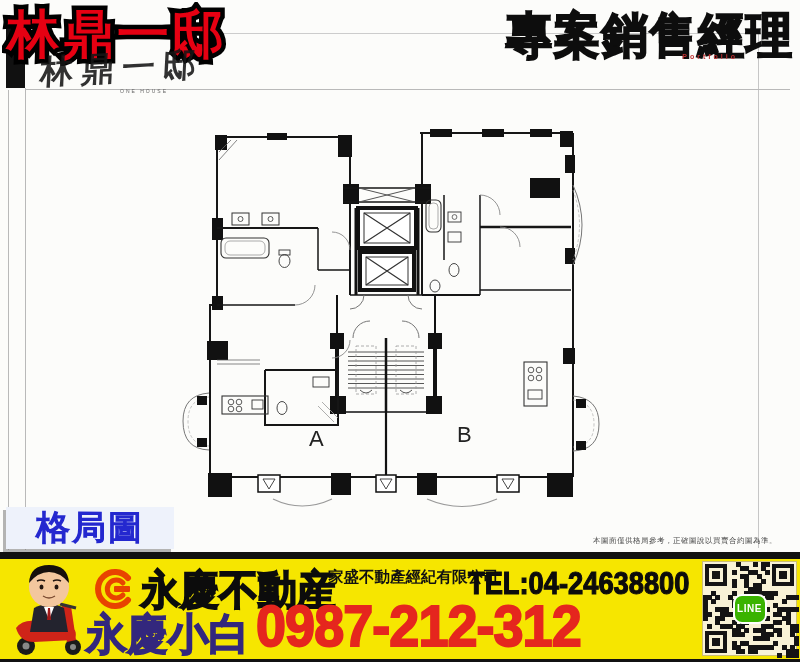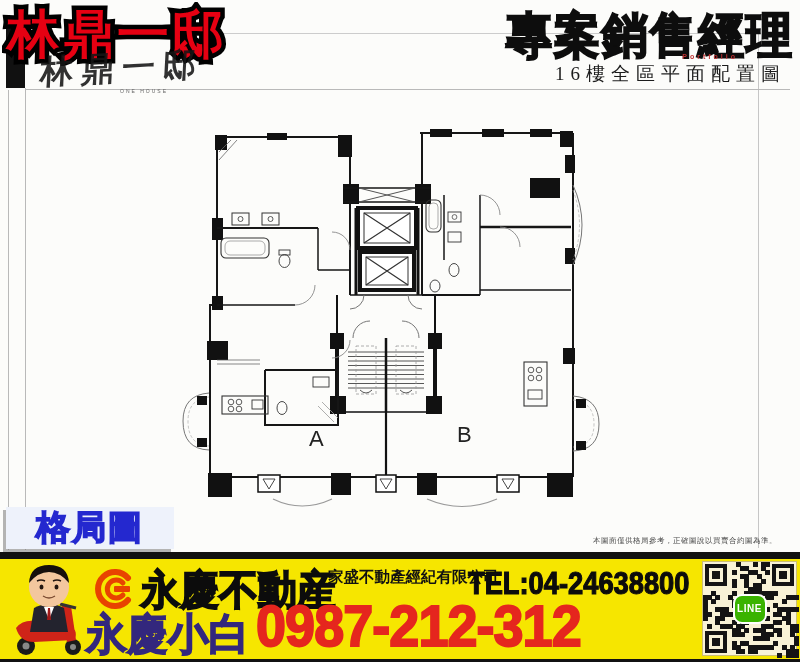--- a/index.html
+++ b/index.html
@@ -36,21 +36,21 @@
   .watermark { position:absolute; left:28px; top:311px; width:744px; font-size:27px;
                font-weight:bold; font-style:italic; color:rgba(145,145,145,.33);
                letter-spacing:5px; white-space:nowrap; overflow:hidden; }
   .disclaimer { position:absolute; left:593px; top:536px; font-size:7.5px; color:#4a4a4a;
                 letter-spacing:.5px; white-space:nowrap; }
 
   
   .badge { position:absolute; left:6px; top:507px; width:168px; height:42px;
            background:#eef2fb; box-shadow:-3px 3px 0 rgba(120,120,120,.55);
            display:flex; align-items:center; justify-content:center; }
-  .badge span { font-size:34px; font-weight:700; color:#2428cf; letter-spacing:2px;
+  .badge span { font-size:34px; font-weight:400; color:#2428cf; letter-spacing:2px;
                 -webkit-text-stroke:1.5px #2428cf; }
 
   
   .footer { position:absolute; left:0; top:552px; width:800px; height:110px;
             background:#f6e600; border-top:7px solid #111; border-bottom:3px solid #111; }
   .avatar { position:absolute; left:10px; top:3px; }
   .yc-logo { position:absolute; left:92px; top:7px; }
   .brand { position:absolute; left:141px; top:4px; font-size:41px; font-weight:900; color:#0c0c0c;
            -webkit-text-stroke:1.8px #0c0c0c; letter-spacing:0; transform:scaleX(.95);
            transform-origin:left; white-space:nowrap; }
@@ -90,21 +90,20 @@
   <div class="scan-line v3"></div>
   <div class="scan-line h1"></div>
   <div class="scan-line h2"></div>
   <div class="black-bar"></div>
 
   <svg class="title-svg" width="250" height="64">
     <text x="5" y="50" font-size="52" font-weight="900" fill="#e60012" stroke="#000" stroke-width="9" paint-order="stroke" letter-spacing="3">林鼎一邸</text>
   </svg>
   <div class="right-title">專案銷售經理</div>
   <div class="right-sub">Portfolio</div>
-  <div class="plan-caption">16樓全區平面配置圖</div>
   <div class="logo-callig">林鼎一邸</div>
   <div class="logo-sub">ONE HOUSE</div>
 
   <svg class="plan-svg" width="710" height="450" viewBox="0 0 710 450">
     <g stroke="#161616" fill="none" stroke-width="2">
       <path d="M157,37 L290,37"></path>
       <path d="M157,37 L157,205 L150,205 L150,377"></path>
       <path d="M150,377 L513,377"></path>
       <path d="M360,33 L513,33"></path>
       <path d="M513,33 L513,377"></path>

